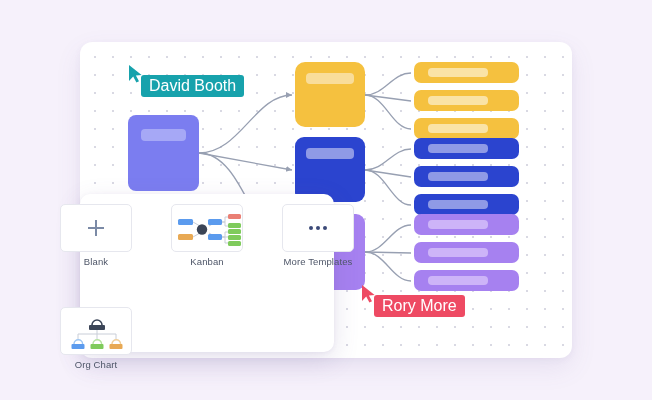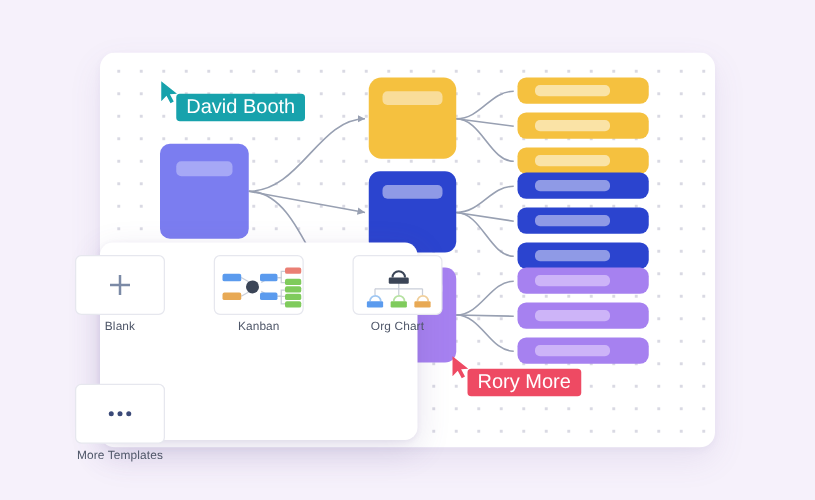--- a/index.html
+++ b/index.html
@@ -240,20 +240,31 @@
             <rect x="56" y="24" width="13" height="5" rx="1.5" fill="#7fcb5c"></rect>
             <rect x="56" y="30" width="13" height="5" rx="1.5" fill="#7fcb5c"></rect>
             <rect x="56" y="36" width="13" height="5" rx="1.5" fill="#7fcb5c"></rect>
           </svg>
         </div>
         <div class="cap">Kanban</div>
       </div>
 
       <div class="cell">
         <div class="thumb">
+          <span class="dots">
+              <i></i>
+              <i></i>
+              <i></i>
+            </span>
+        </div>
+        <div class="cap">More Templates</div>
+      </div>
+
+      <div class="cell">
+        <div class="thumb">
           <svg class="oc" viewBox="0 0 72 48">
             <g stroke="#c9ced8" stroke-width="1" fill="none">
               <path d="M36,21 L36,26"></path>
               <path d="M17,26 L55,26"></path>
               <path d="M17,26 L17,31"></path>
               <path d="M36,26 L36,31"></path>
               <path d="M55,26 L55,31"></path>
             </g>
             <path d="M31,17 a5,5 0 1 1 10,0" fill="none" stroke="#3b4557" stroke-width="1.6"></path>
             <rect x="28" y="17" width="16" height="5" rx="1" fill="#3b4557"></rect>
@@ -264,27 +275,16 @@
             <path d="M32,36 a4.3,4.3 0 1 1 8.6,0" fill="none" stroke="#b6e2a2" stroke-width="1.4"></path>
             <rect x="29.5" y="36" width="13" height="5" rx="1" fill="#7fcb5c"></rect>
 
             <path d="M51,36 a4.3,4.3 0 1 1 8.6,0" fill="none" stroke="#f0cf9b" stroke-width="1.4"></path>
             <rect x="48.5" y="36" width="13" height="5" rx="1" fill="#e8a954"></rect>
           </svg>
         </div>
         <div class="cap">Org Chart</div>
       </div>
 
-      <div class="cell">
-        <div class="thumb">
-          <span class="dots">
-              <i></i>
-              <i></i>
-              <i></i>
-            </span>
-        </div>
-        <div class="cap">More Templates</div>
-      </div>
-
     </div>
   </div>
 
 </div>
 
 </body></html>

